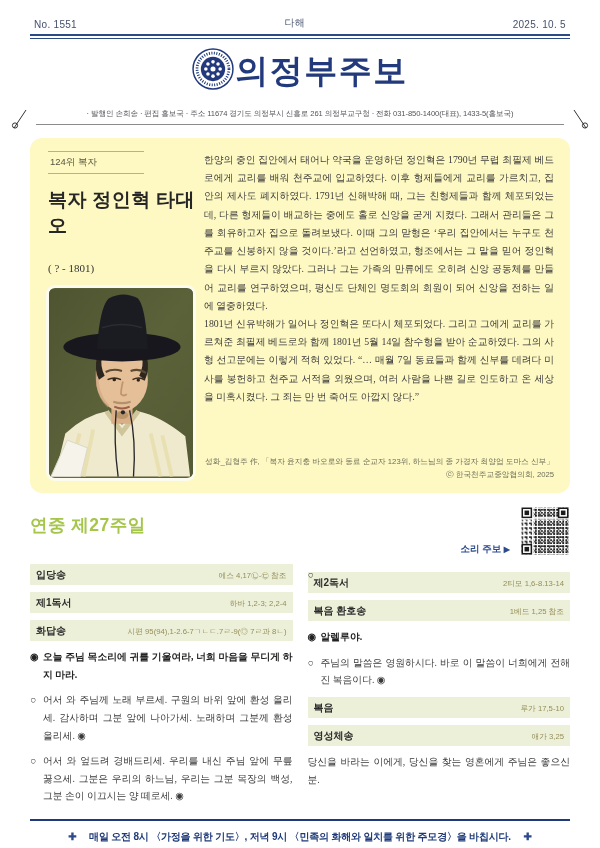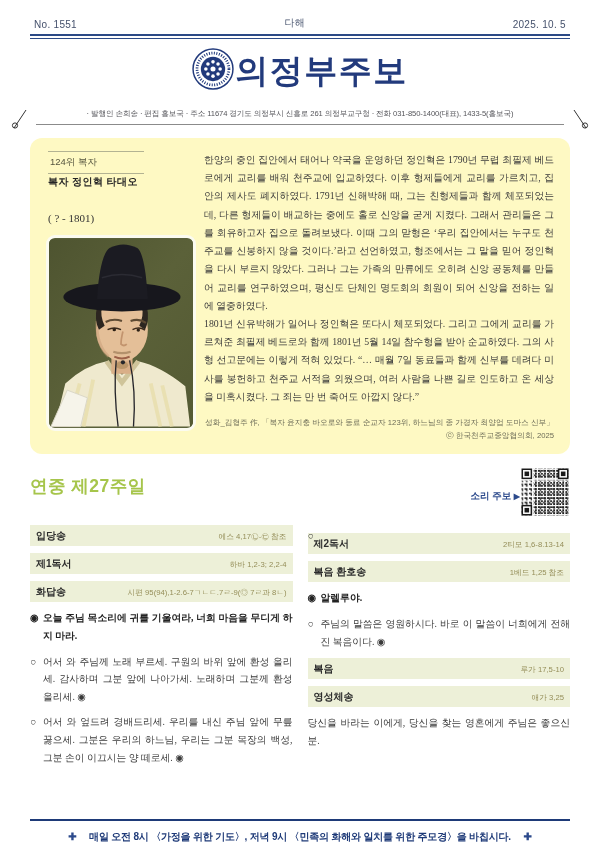--- a/index.html
+++ b/index.html
@@ -26,35 +26,35 @@
   .pub-line { font-size:7.6px; color:#55555a; letter-spacing:-.1px; }
   .trim { position:absolute; bottom:-10px; }
   .trim.left { left:-26px; } .trim.right { right:-26px; }
 
   
   .feature { margin-top:13px; background:#fef9c3; border-radius:12px;
     padding:13px 16px 12px; display:flex; gap:6px; }
   .feature-left { width:152px; flex:0 0 152px; }
   .tag { min-width:96px; width:fit-content; border-top:1px solid #b3b392; border-bottom:1px solid #b3b392;
     padding:4px 2px; font-size:9.5px; color:#55553e; margin-left:2px; }
-  .f-title { margin:1px 2px 0; font-size:10px; font-weight:bold; color:#262626;
+  .f-title { margin:13px 2px 0; font-size:19px; font-weight:bold; color:#262626;
     font-family:"Liberation Serif", serif; letter-spacing:.5px;}
   .f-dates { margin:23px 2px 0; font-size:11px; color:#333; font-family:"Liberation Serif", serif; }
   .portrait-wrap { margin-top:11px; width:150px; height:196px; border-radius:9px; overflow:hidden;
     border:3px solid #fbfbf0; background:#59603a; }
   .feature-right { flex:1; display:flex; flex-direction:column; }
   .f-body p { font-family:"Liberation Serif", serif; font-size:9.8px; line-height:1.86;
     text-align:justify; color:#3b3b3b; }
   .f-caption { margin-top:auto; padding-top:10px; text-align:right; font-size:7.7px;
     color:#6d6d58; line-height:1.7; }
 
   
   .season-row { margin-top:13px; display:flex; align-items:flex-start; }
   .season-title { font-size:17.5px; font-weight:800; color:#a6c54b; letter-spacing:.5px; margin-top:7px; }
-  .season-right { margin-left:auto; display:flex; align-items:center; }
+  .season-right { margin-left:auto; display:flex; align-items:flex-end; gap:10px; }
   .audio-link { margin-top:9px; font-size:9.5px; font-weight:bold; color:#2c4a8c; cursor:pointer; }
   .audio-link .arrow { font-size:8px; }
   .qr { width:50px; height:50px; display:block; cursor:pointer; }
 
   
   .cols { display:flex; gap:15px; margin-top:8px; }
   .col { flex:1; min-width:0; }
   .bar { display:flex; align-items:baseline; background:#edf0d8; padding:4px 6px 3px; margin-bottom:7px; }
   .bar .lbl { font-size:10px; font-weight:bold; color:#2c2c2c; }
   .bar .ref { margin-left:auto; font-size:7.7px; color:#958e59; }

